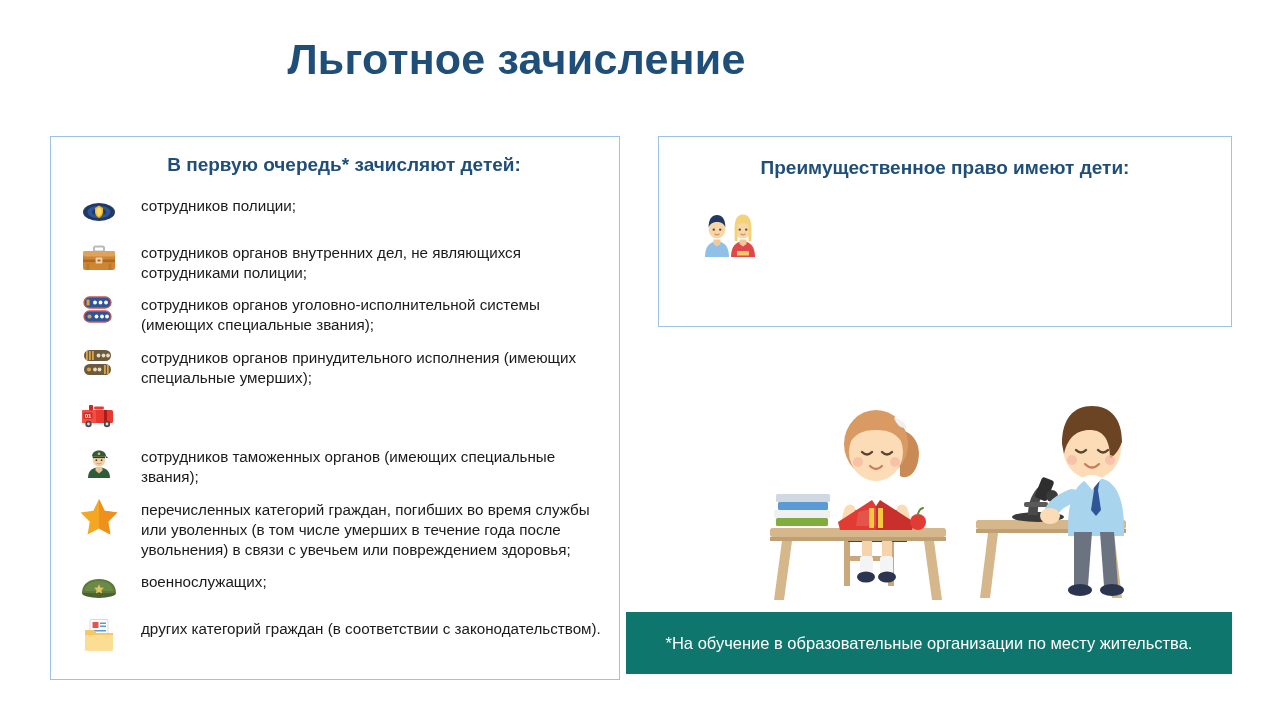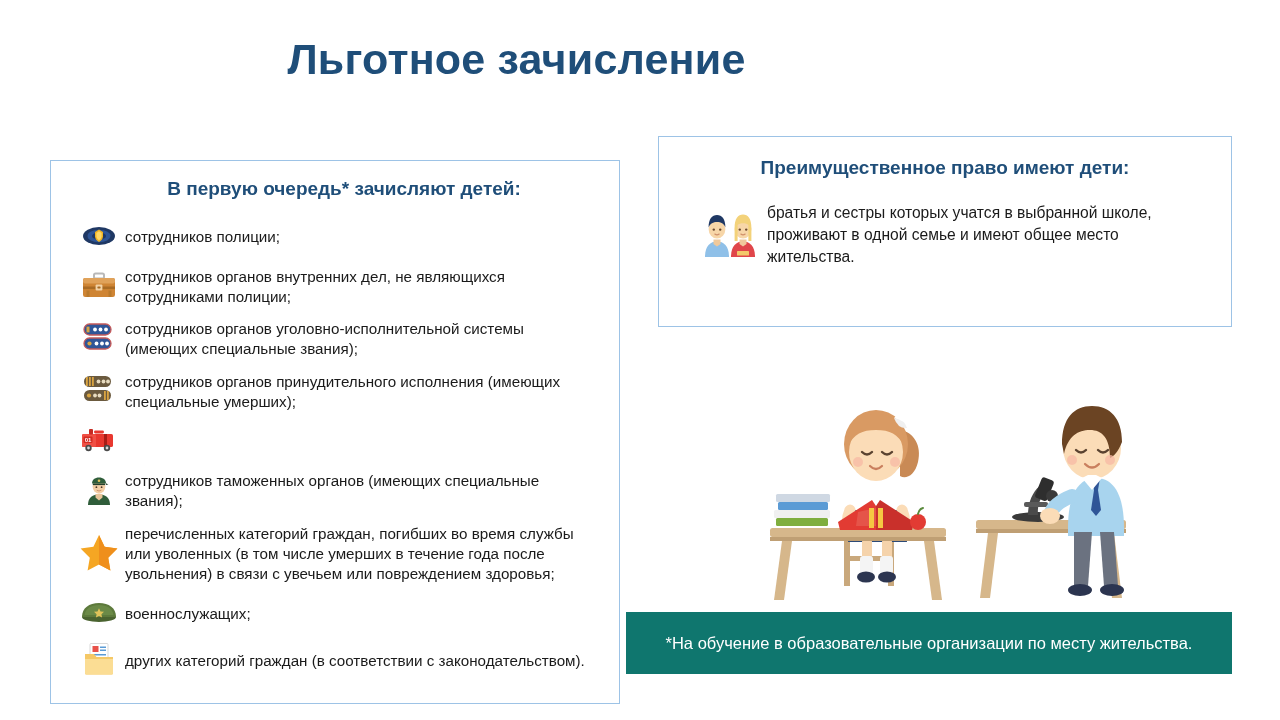--- a/index.html
+++ b/index.html
@@ -31,44 +31,45 @@
     line-height: 1.1;
   }
 
   
   .panel {
     position: absolute;
     background: #ffffff;
     border: 1px solid #9dc3e6;
     box-sizing: border-box;
   }
-  #left-panel  { left: 50px;  top: 136px; width: 570px; height: 544px; margin-top: 24px; }
+  #left-panel  { left: 50px;  top: 136px; width: 570px; height: 544px; }
   #right-panel { left: 658px; top: 136px; width: 574px; height: 191px; }
 
   .panel-heading {
     text-align: center;
     font-size: 19px;
     font-weight: bold;
     color: #1f4e79;
     line-height: 1.2;
   }
   #left-panel .panel-heading  { margin: 17px 0 0 0; padding-left: 18px; }
   #right-panel .panel-heading { margin: 20px 0 0 0; }
 
   
   #benefit-list {
     list-style: none;
     margin: 0;
     padding: 16px 0 0 0;
   }
   .benefit-item {
     display: flex;
-    align-items: center;
+    align-items: flex-start;
     margin-bottom: 9px;
     padding-left: 22px;
+    gap: 16px;
   }
   .benefit-icon {
     width: 52px;
     min-width: 52px;
     height: 38px;
     display: flex;
     align-items: center;
     justify-content: center;
   }
   .benefit-text {
@@ -308,21 +309,20 @@
         <path d="M29 49 C29 38 34 33.5 41 33.5 C48 33.5 53 38 53 49 Z" fill="#e0464a"></path>
         <rect x="35" y="43" width="12" height="4.5" rx="0.6" fill="#f3c96a"></rect>
         <path d="M37.5 31.5 h7 v4.5 l-3.5 2.5 -3.5 -2.5 Z" fill="#f0c99b"></path>
         <ellipse cx="41" cy="21" rx="8.4" ry="9.6" fill="#f7d6a8"></ellipse>
         <path d="M32.6 20 C32.6 10.5 36 6.5 41 6.5 C46 6.5 49.4 10.5 49.4 20 L49.4 33 L46.4 33 L46.4 17 C44.4 14.5 37.6 14.5 35.6 17 L35.6 33 L32.6 33 Z" fill="#f3d27a"></path>
         <circle cx="37.8" cy="21.6" r="1.2" fill="#6b4a2e"></circle>
         <circle cx="44.2" cy="21.6" r="1.2" fill="#6b4a2e"></circle>
         <path d="M38.8 26 q2.2 1.8 4.4 0" stroke="#d08f6a" stroke-width="1.1" fill="none" stroke-linecap="round"></path>
       </svg>
     </span>
-    <span id="sibling-text">братья и сестры которых учатся в выбранной школе, проживают в одной семье и имеют общее место жительства.</span>
   </div>
 </section>
 
 <div id="illustration">
   <svg width="386" height="246" viewBox="0 0 386 246" aria-hidden="true">
 
     <rect x="88" y="168" width="58" height="6" rx="2" fill="#c9a87c"></rect>
     <rect x="92" y="174" width="6" height="52" fill="#c9a87c"></rect>
     <rect x="136" y="174" width="6" height="52" fill="#c9a87c"></rect>
     <rect x="92" y="196" width="50" height="5" fill="#c9a87c"></rect>

